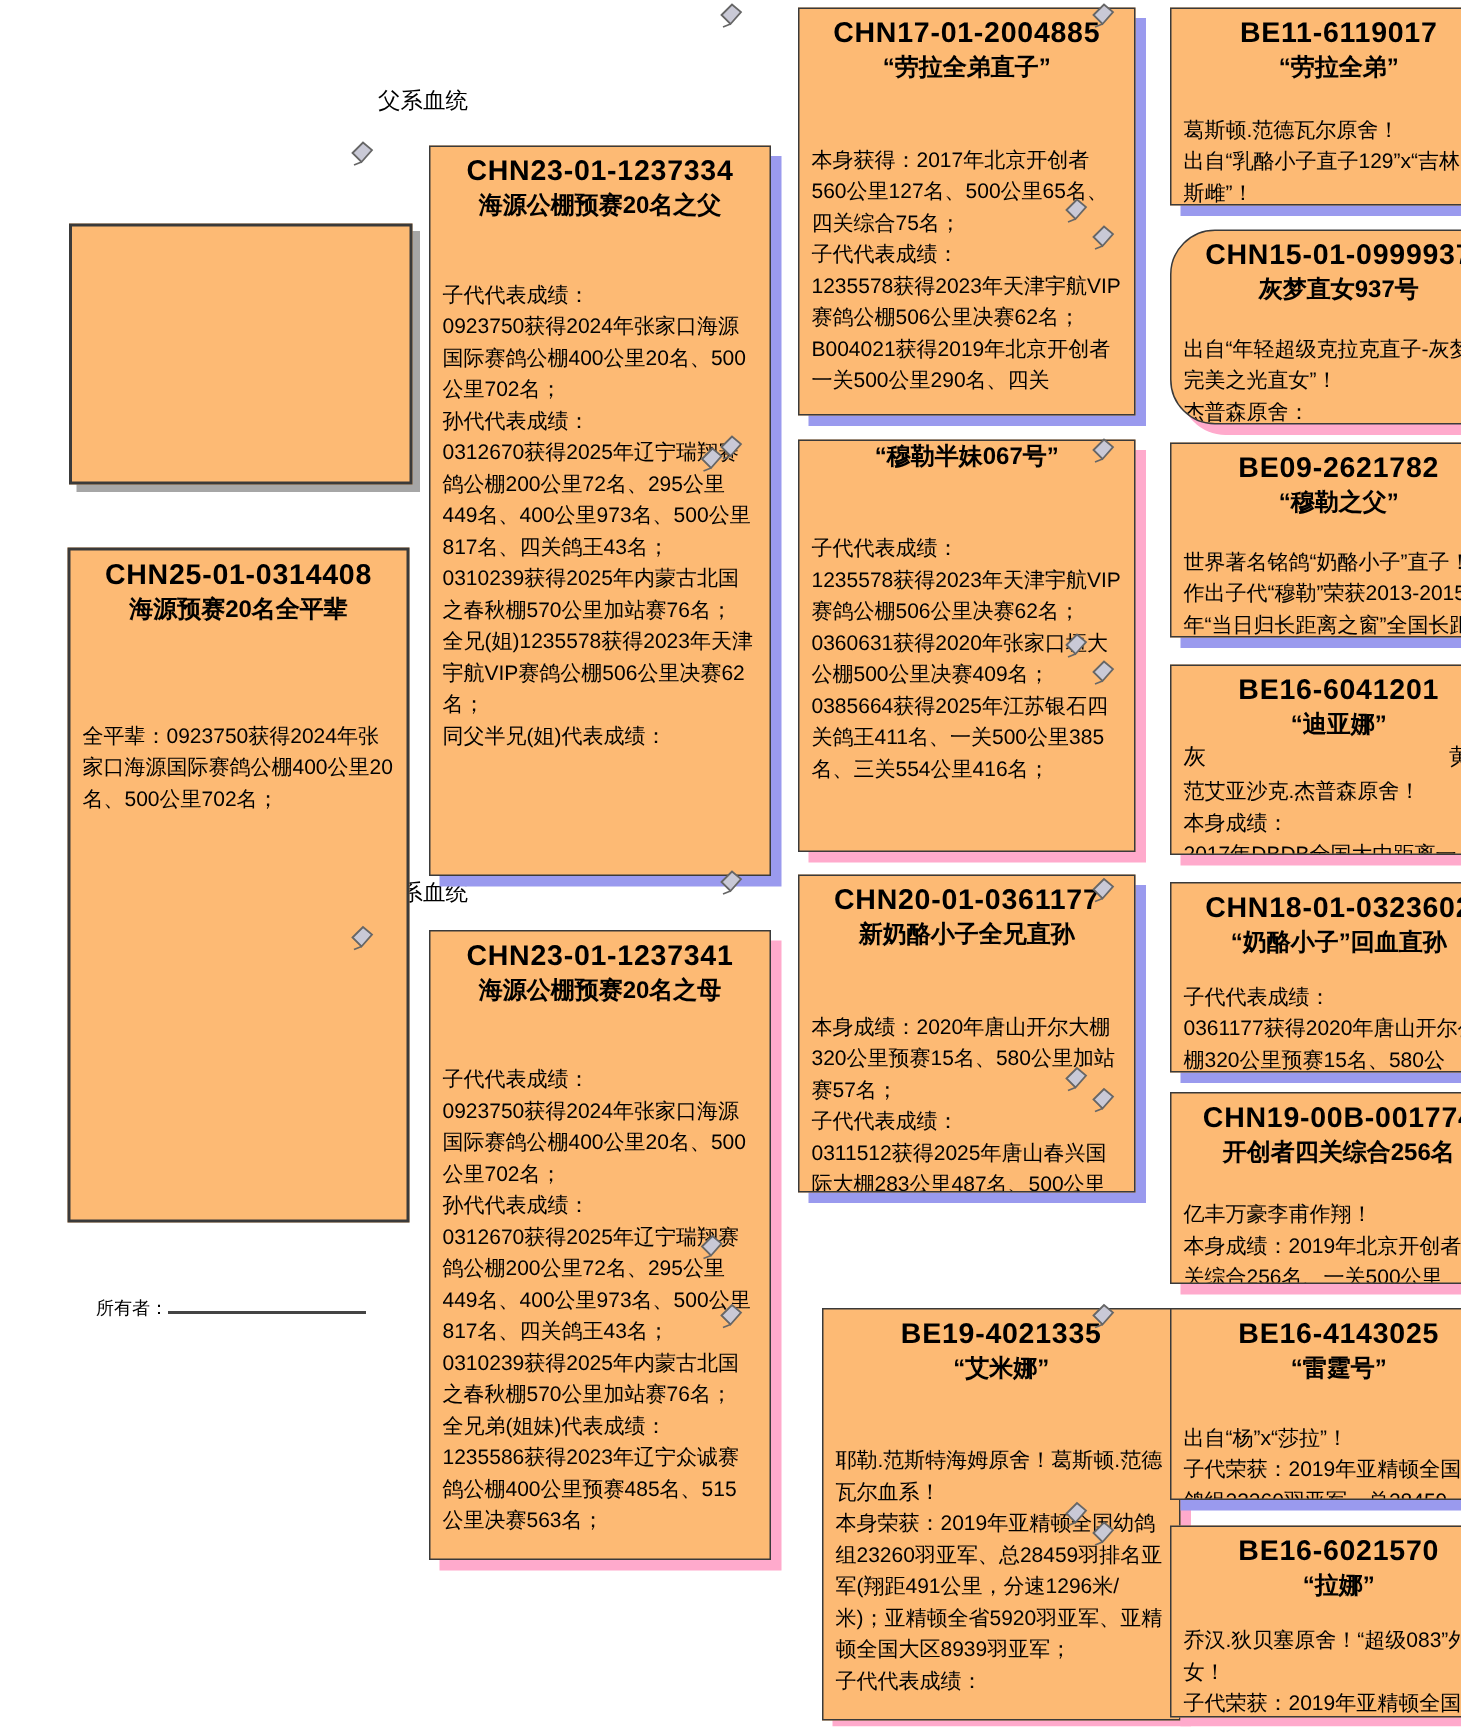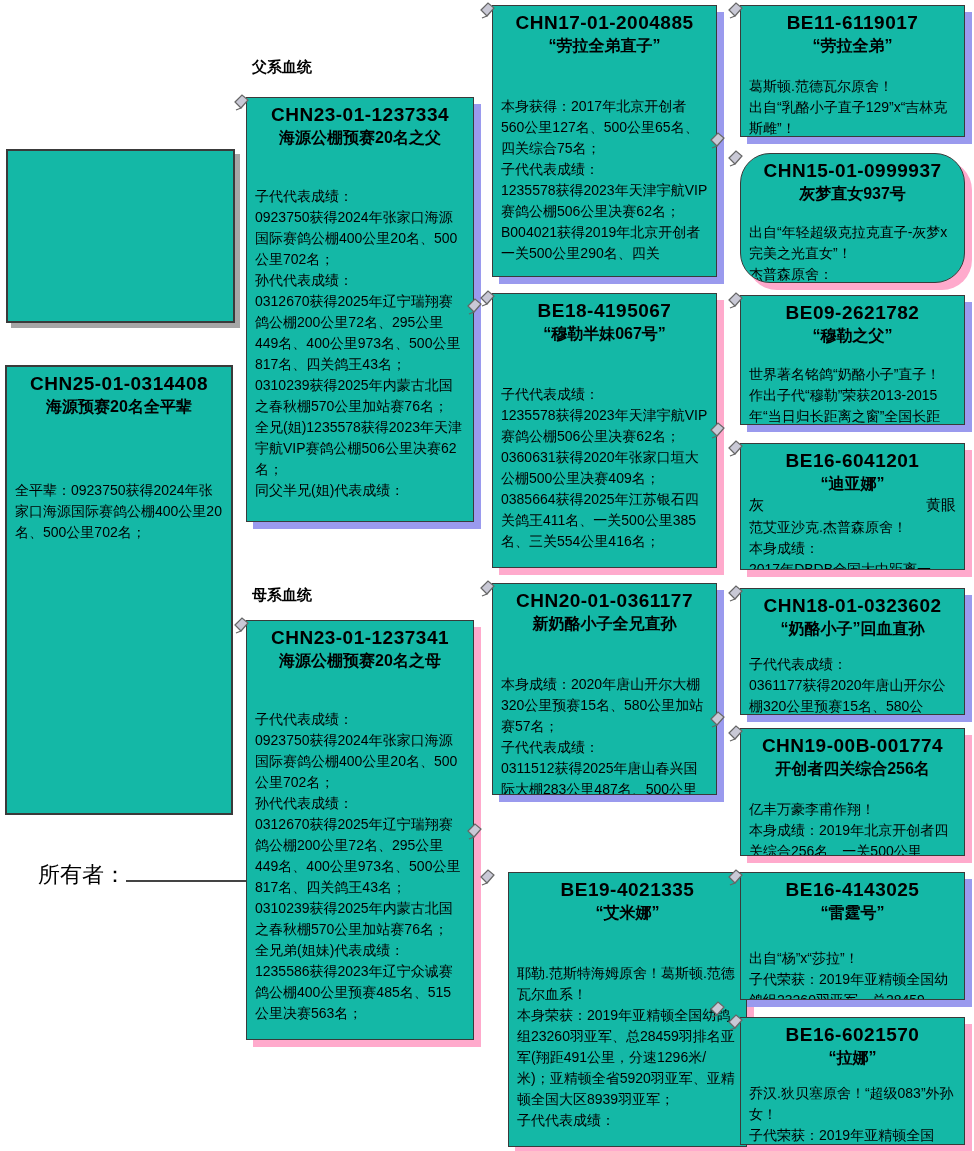--- a/index.html
+++ b/index.html
@@ -1,33 +1,33 @@
 <!DOCTYPE html>
 <html><head>
 <meta charset="utf-8">
 <style>
   html,body{margin:0;padding:0;background:#fff;}
   #canvas{position:relative;width:974px;height:1151px;background:#fff;
           font-family:"Liberation Sans","DejaVu Sans",sans-serif;color:#000;overflow:hidden;}
-  .box{position:absolute;background:#14b8a6;border:1px solid #3a3a3a;overflow:hidden;box-sizing:border-box;}
+  .box{position:absolute;background:#fdba74;border:1px solid #3a3a3a;overflow:hidden;box-sizing:border-box;margin-left:40px;}
   .sire{box-shadow:7px 7px 0 #9a9aee;}
   .dam{box-shadow:7px 7px 0 #ffaacc;}
   .plain{box-shadow:5px 5px 0 #a6a6a6;}
   .ring{font-weight:bold;font-size:19px;text-align:center;padding-top:5px;letter-spacing:.5px;line-height:24px;}
   .bname{font-weight:bold;font-size:16px;text-align:center;line-height:21px;}
   .bbody{font-size:14px;line-height:21px;padding:0 8px;white-space:pre-line;text-align:left;}
-  .lineage-label{position:absolute;font-weight:bold;font-size:15px;}
-  .owner{position:absolute;left:38px;top:860px;font-size:22px;}
+  .lineage-label{position:absolute;font-weight:normal;font-size:15px;}
+  .owner{position:absolute;left:64px;top:860px;font-size:12px;}
   .owner-line{display:inline-block;width:132px;border-bottom:2px solid #444;height:14px;}
   .clip{position:absolute;width:20px;height:18px;z-index:5;}
   .trait-row{display:flex;justify-content:space-between;font-size:15px;line-height:21px;padding:0 8px;}
   
   #photo-box{left:6px;top:149px;width:229px;height:174px;border-width:2px;}
   #subject-box{left:5px;top:365px;width:228px;height:450px;border-width:2px;}
-  #father-box{left:246px;top:97px;width:228px;height:425px;}
+  #father-box{left:246px;top:97px;width:228px;height:487px;}
   #mother-box{left:246px;top:620px;width:228px;height:420px;}
   #g2-pgf{left:492px;top:5px;width:225px;height:272px;}
   #g2-pgm{left:492px;top:293px;width:225px;height:275px;}
   #g2-mgf{left:492px;top:583px;width:225px;height:212px;}
   #g2-mgm{left:508px;top:872px;width:239px;height:275px;}
   #g3-1{left:740px;top:5px;width:225px;height:132px;}
   #g3-2{left:740px;top:153px;width:225px;height:130px;border-radius:30px;}
   #g3-3{left:740px;top:295px;width:225px;height:130px;}
   #g3-4{left:740px;top:443px;width:225px;height:127px;}
   #g3-5{left:740px;top:588px;width:225px;height:127px;}
@@ -87,21 +87,20 @@
   <div class="box sire" id="g2-pgf">
     <div class="ring">CHN17-01-2004885</div>
     <div class="bname">“劳拉全弟直子”</div>
     <div class="bbody mt40">本身获得：2017年北京开创者560公里127名、500公里65名、四关综合75名；
 子代代表成绩：
 1235578获得2023年天津宇航VIP赛鸽公棚506公里决赛62名；
 B004021获得2019年北京开创者一关500公里290名、四关</div>
   </div>
 
   <div class="box dam" id="g2-pgm">
-    <div class="ring">BE18-4195067</div>
     <div class="bname">“穆勒半妹067号”</div>
     <div class="bbody mt40">子代代表成绩：
 1235578获得2023年天津宇航VIP赛鸽公棚506公里决赛62名；
 0360631获得2020年张家口垣大公棚500公里决赛409名；
 0385664获得2025年江苏银石四关鸽王411名、一关500公里385名、三关554公里416名；</div>
   </div>
 
   <div class="box sire" id="g2-mgf">
     <div class="ring">CHN20-01-0361177</div>
     <div class="bname">新奶酪小子全兄直孙</div>

